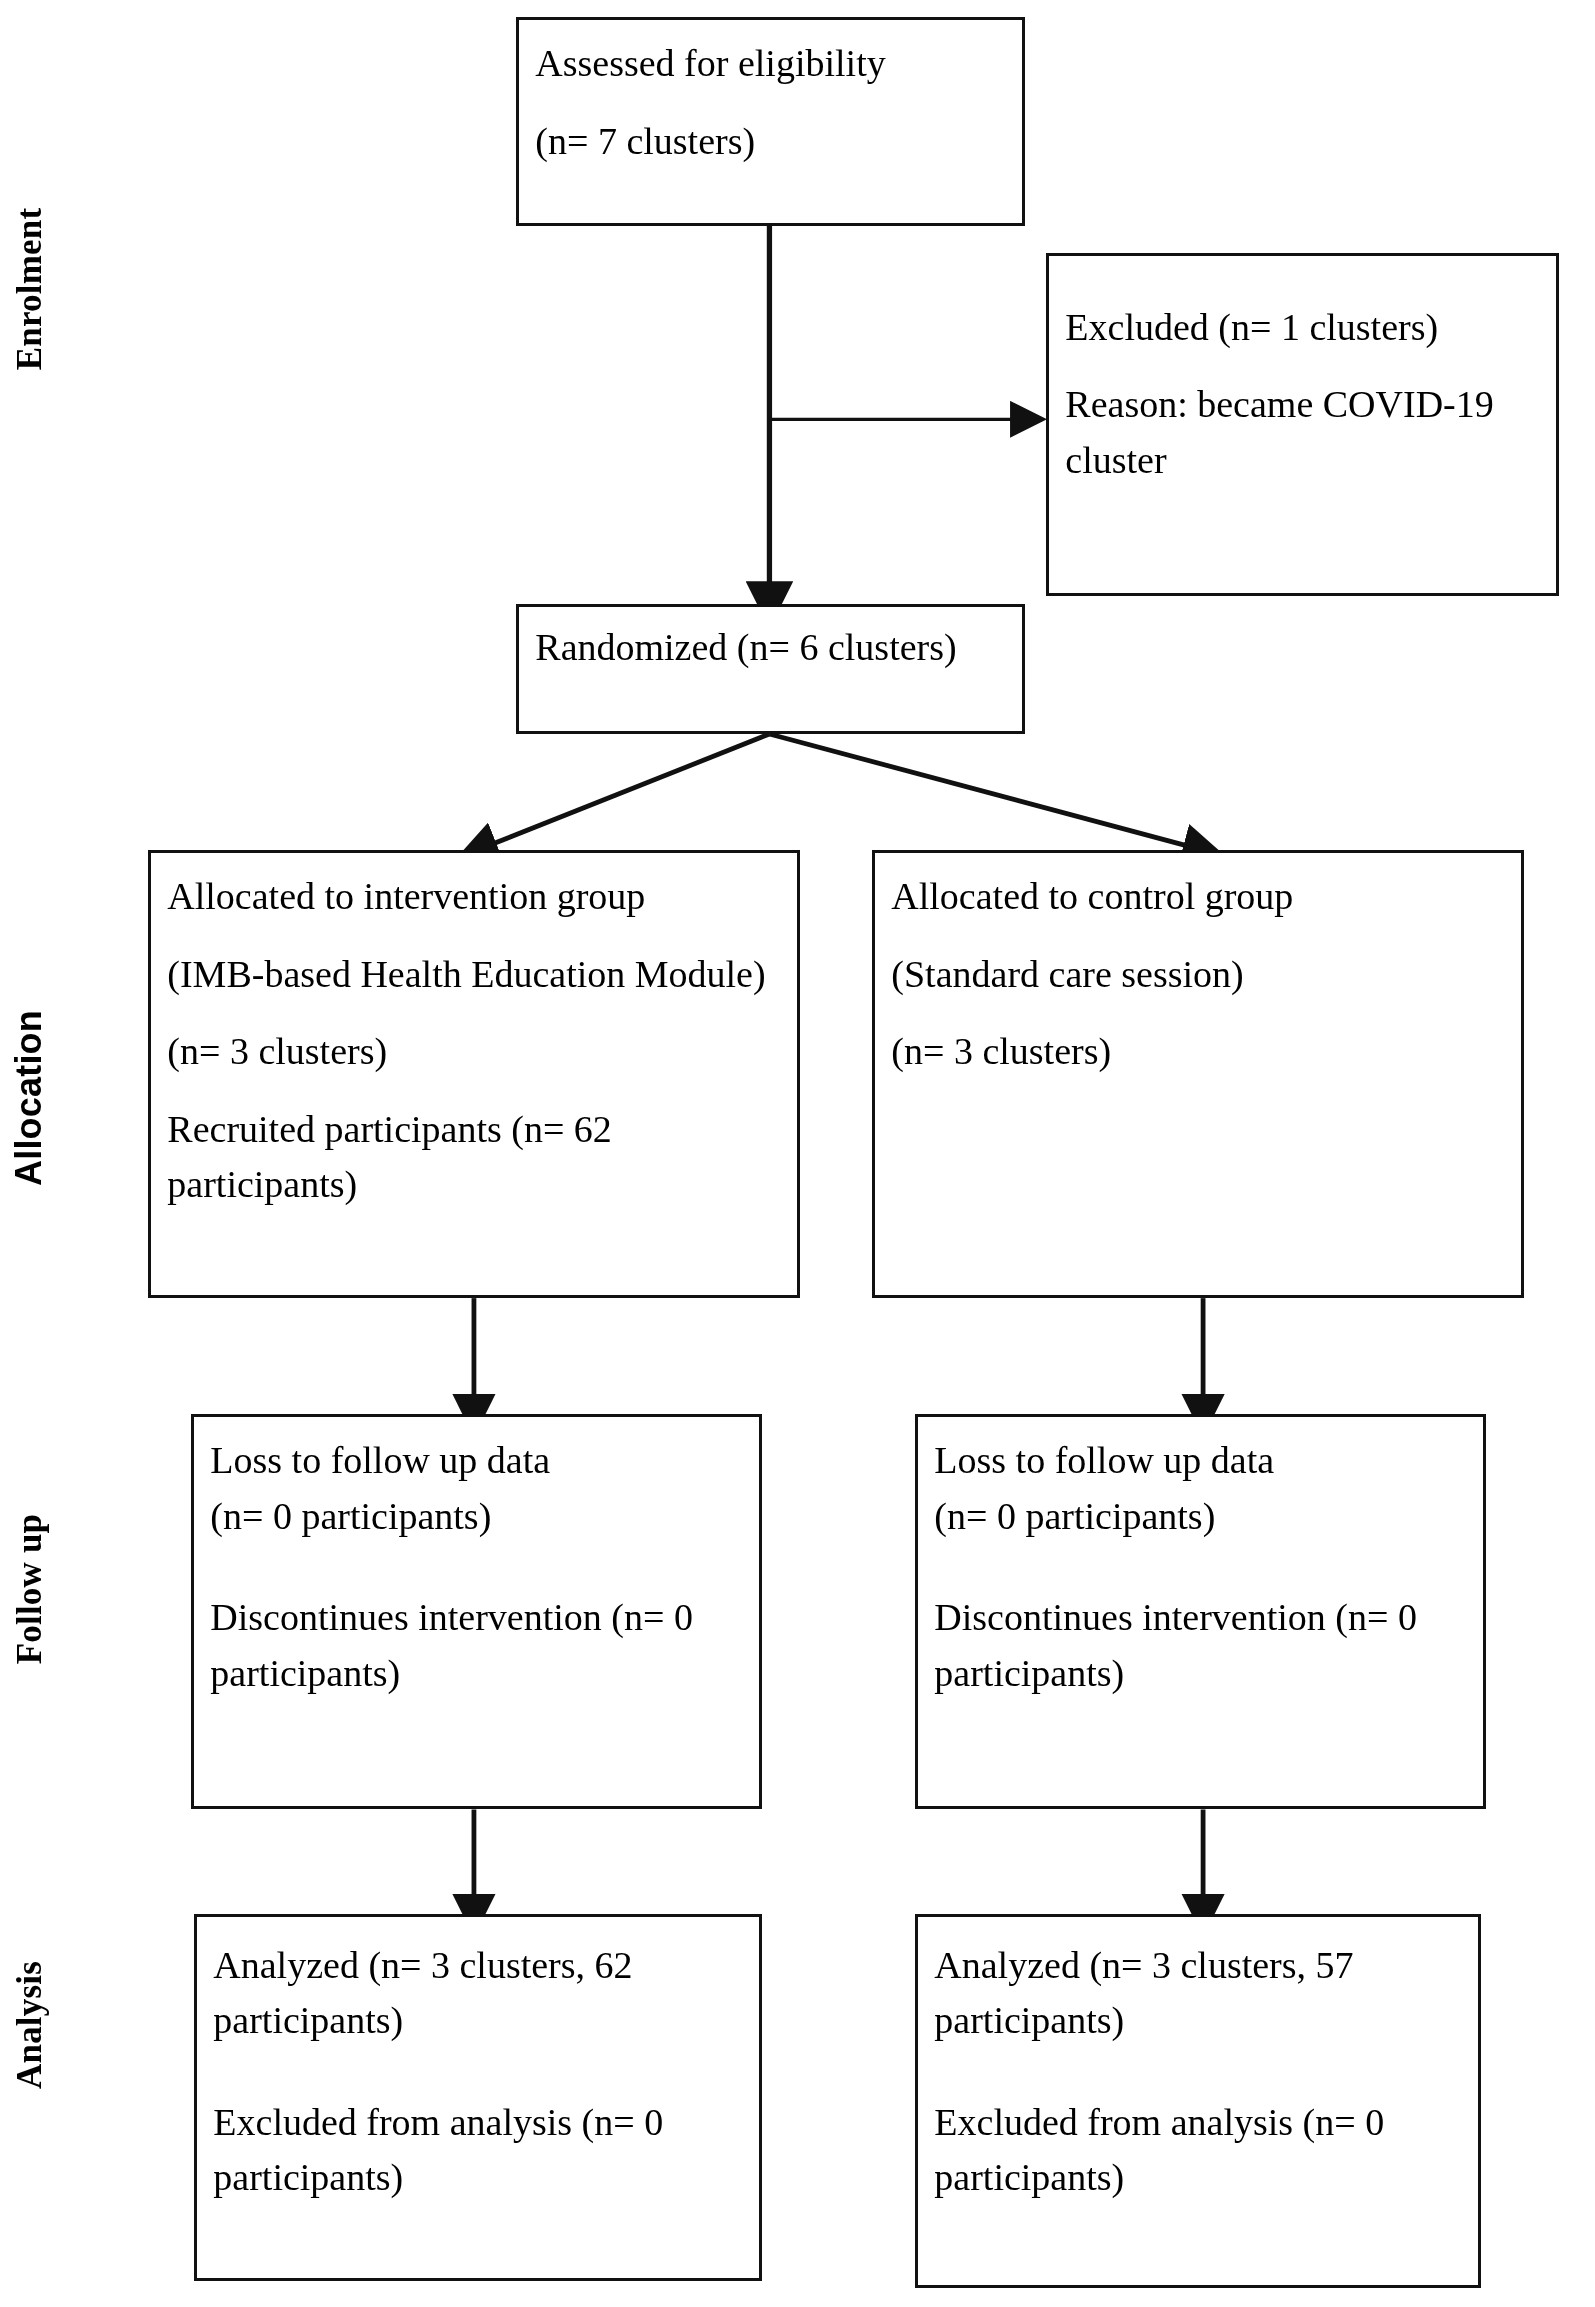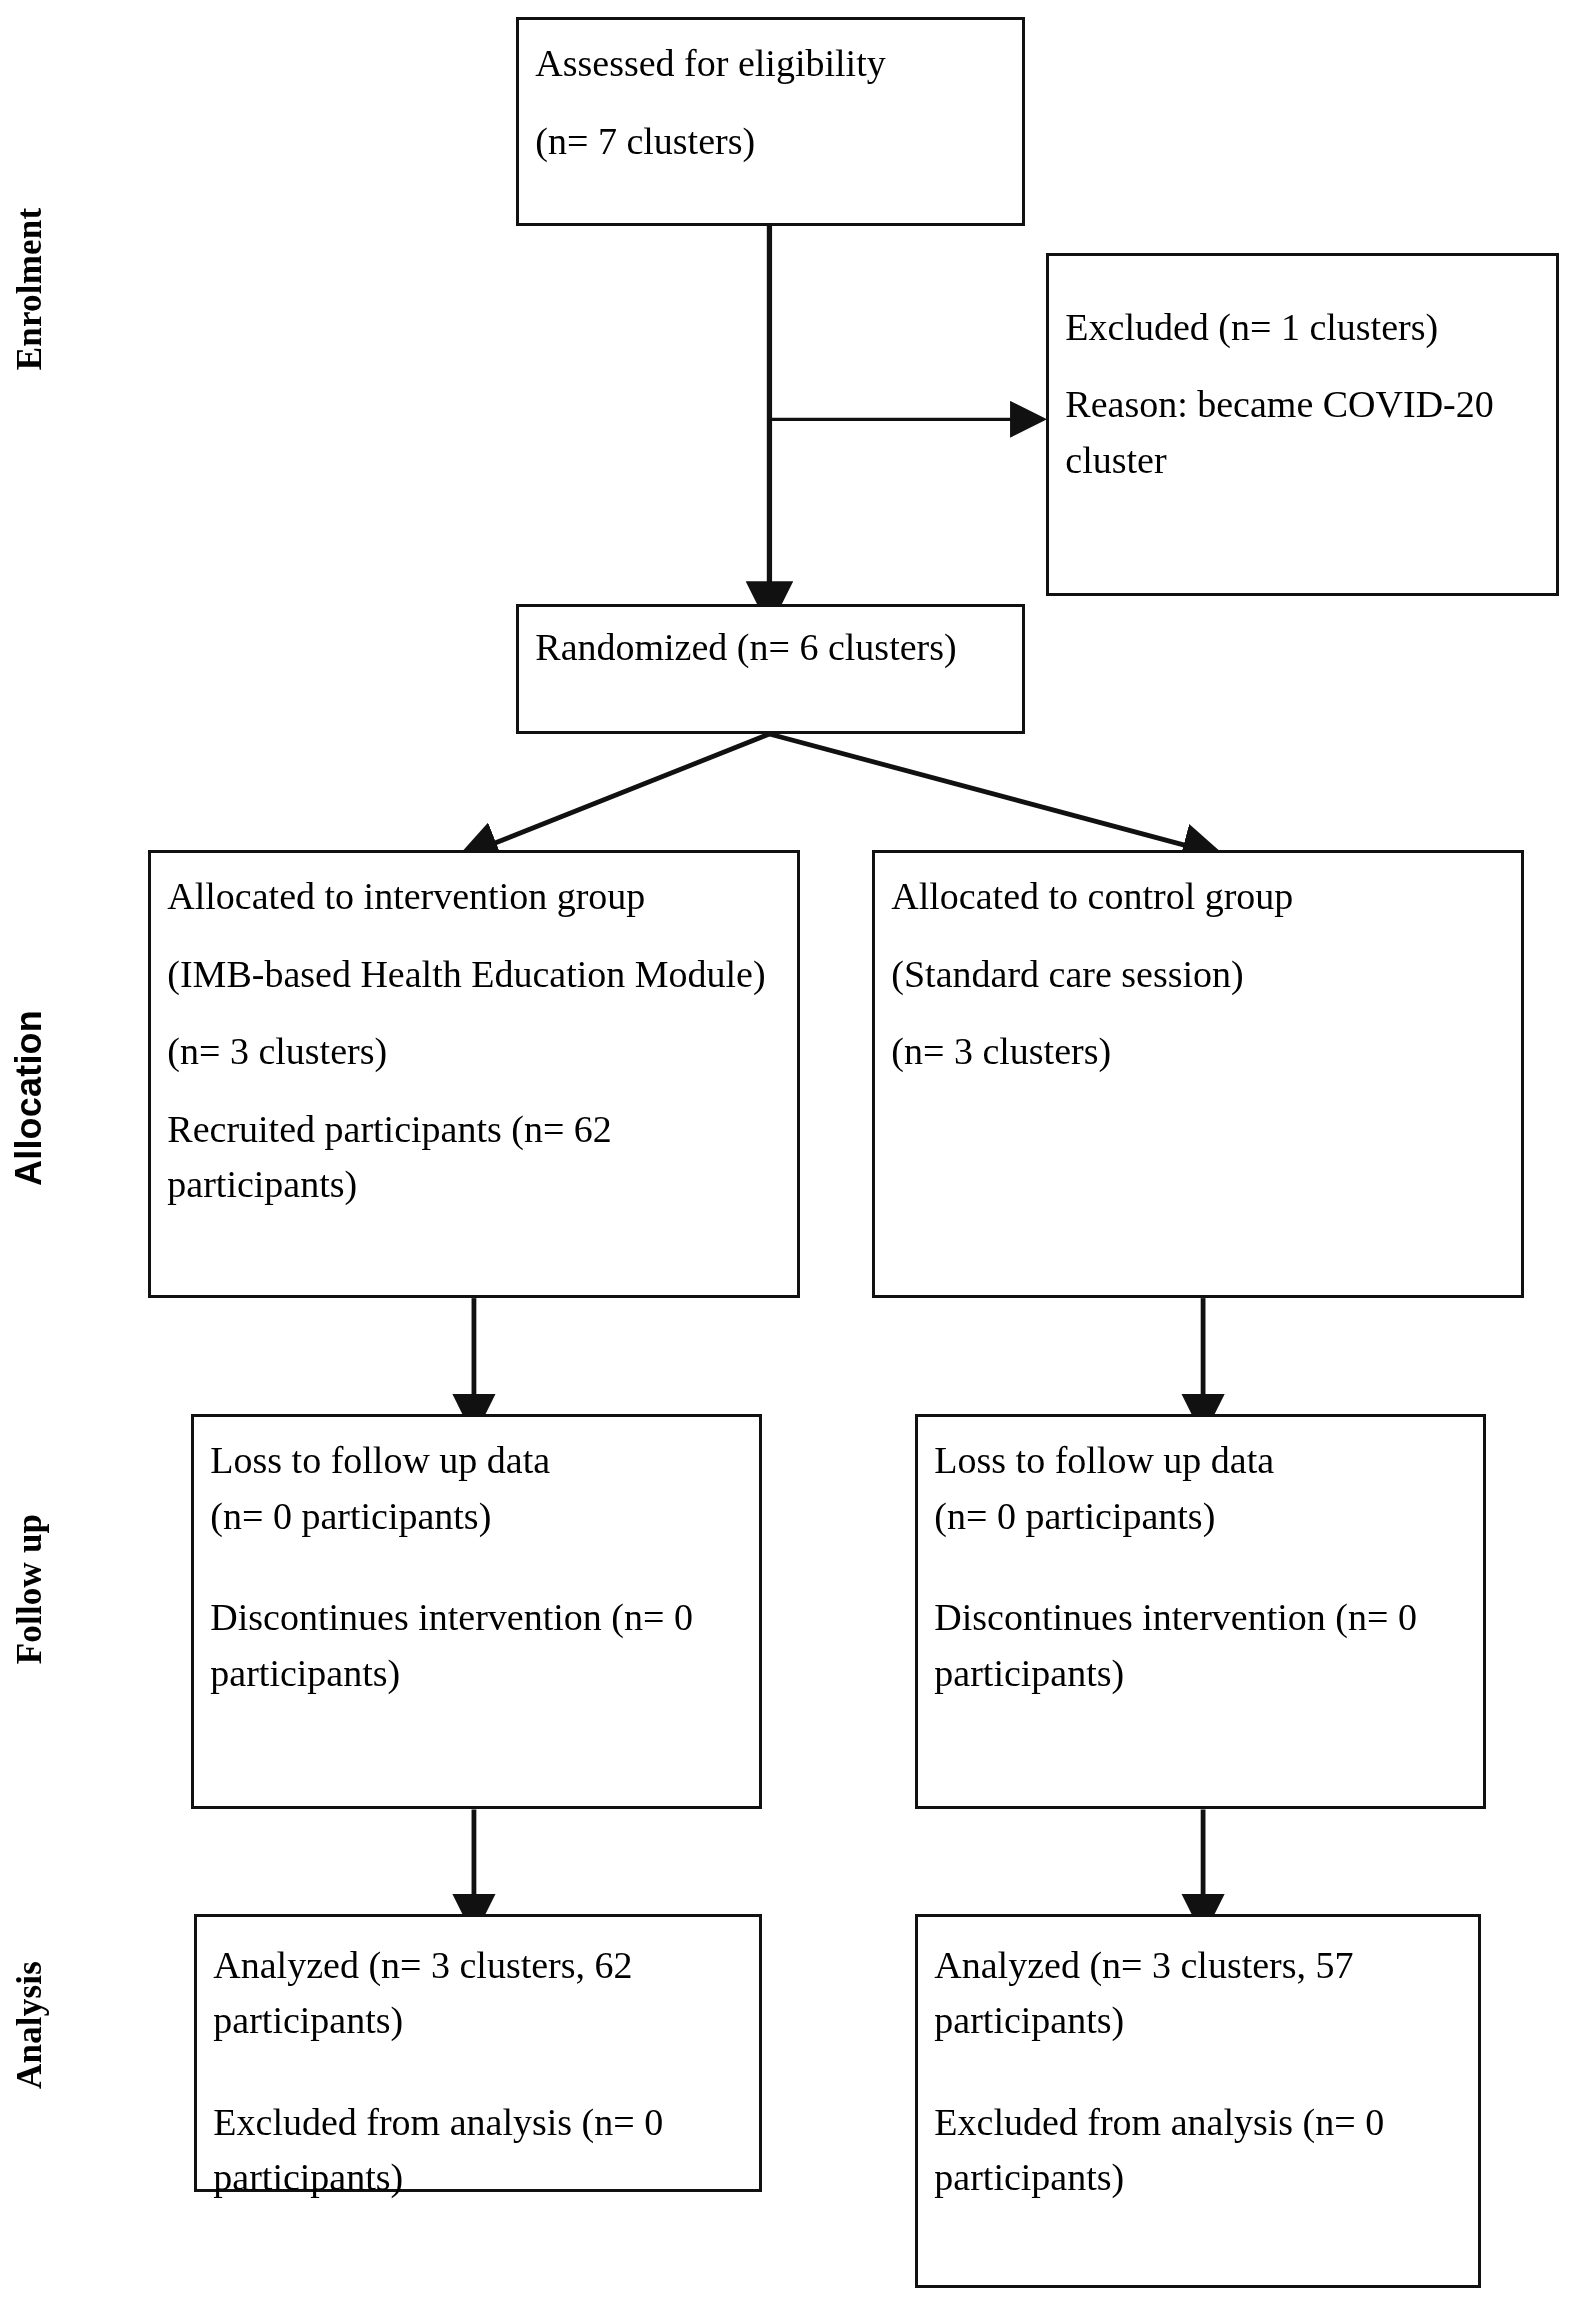--- a/index.html
+++ b/index.html
@@ -111,21 +111,21 @@
   <div class="node" style="left:516px; top:17px; width:509px; height:209px;">
     <div class="node-body">
       <p>Assessed for eligibility</p>
       <p>(n= 7 clusters)</p>
     </div>
   </div>
 
   <div class="node" style="left:1028px; top:253px; width:513px; height:343px;margin-left:18px;">
     <div class="node-body" style="padding-top:44px;">
       <p>Excluded (n= 1 clusters)</p>
-      <p>Reason: became COVID-20 cluster</p>
+      <p>Reason: became COVID-19 cluster</p>
     </div>
   </div>
 
   <div class="node" style="left:516px; top:604px; width:509px; height:130px;">
     <div class="node-body" style="padding-top:12.5px;">
       <p>Randomized (n= 6 clusters)</p>
     </div>
   </div>
 
   <div class="node" style="left:148px; top:850px; width:652px; height:448px;">
@@ -154,21 +154,21 @@
   </div>
 
   <div class="node" style="left:915px; top:1414px; width:571px; height:395px;">
     <div class="node-body">
       <p class="tight">Loss to follow up data</p>
       <p class="tight gap-lg">(n= 0 participants)</p>
       <p>Discontinues intervention (n= 0 participants)</p>
     </div>
   </div>
 
-  <div class="node" style="left:194px; top:1914px; width:568px; height:278px;">
+  <div class="node" style="left:194px; top:1914px; width:568px; height:367px;">
     <div class="node-body" style="padding-top:21px;">
       <p class="gap-lg">Analyzed (n= 3 clusters, 62 participants)</p>
       <p>Excluded from analysis (n= 0 participants)</p>
     </div>
   </div>
 
   <div class="node" style="left:915px; top:1914px; width:566px; height:374px;">
     <div class="node-body" style="padding-top:21px;">
       <p class="gap-lg">Analyzed (n= 3 clusters, 57 participants)</p>
       <p>Excluded from analysis (n= 0 participants)</p>

